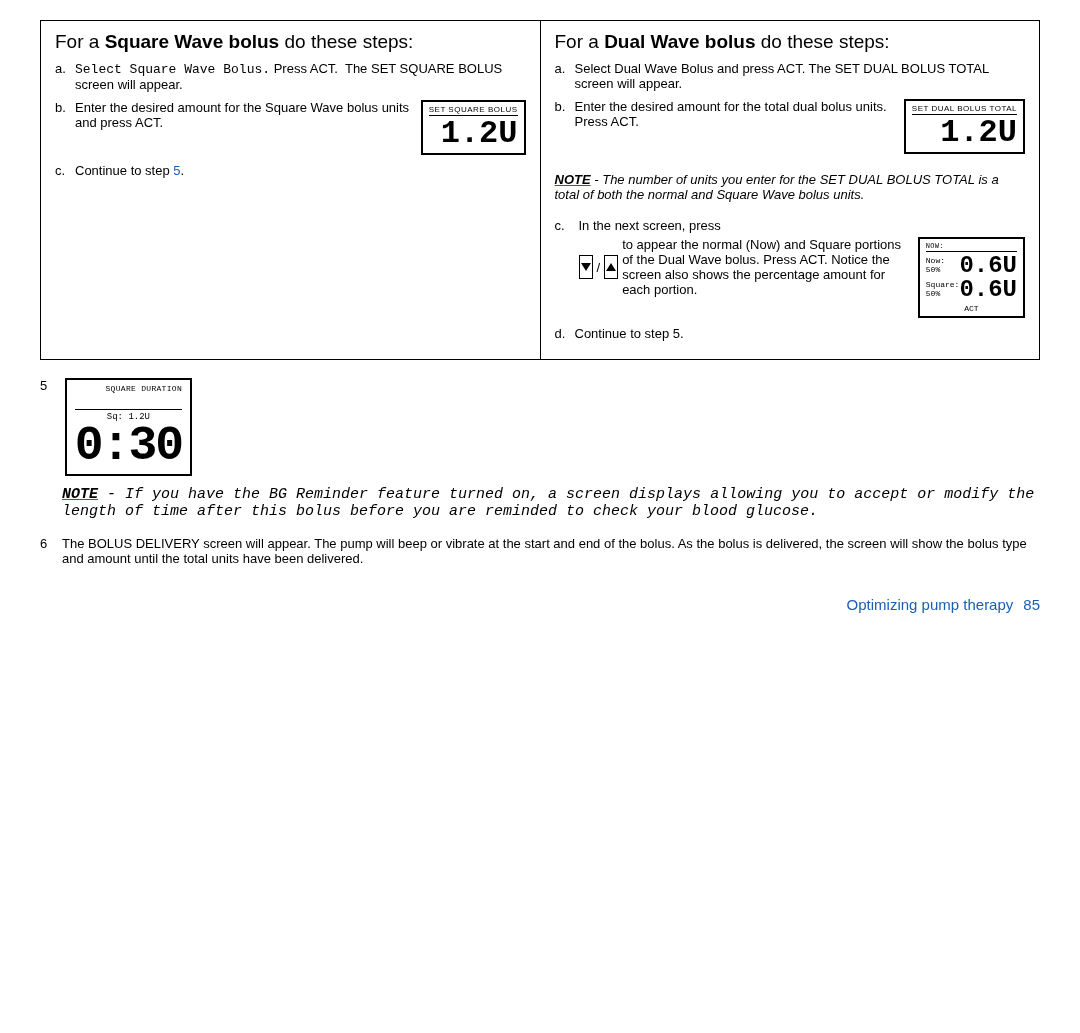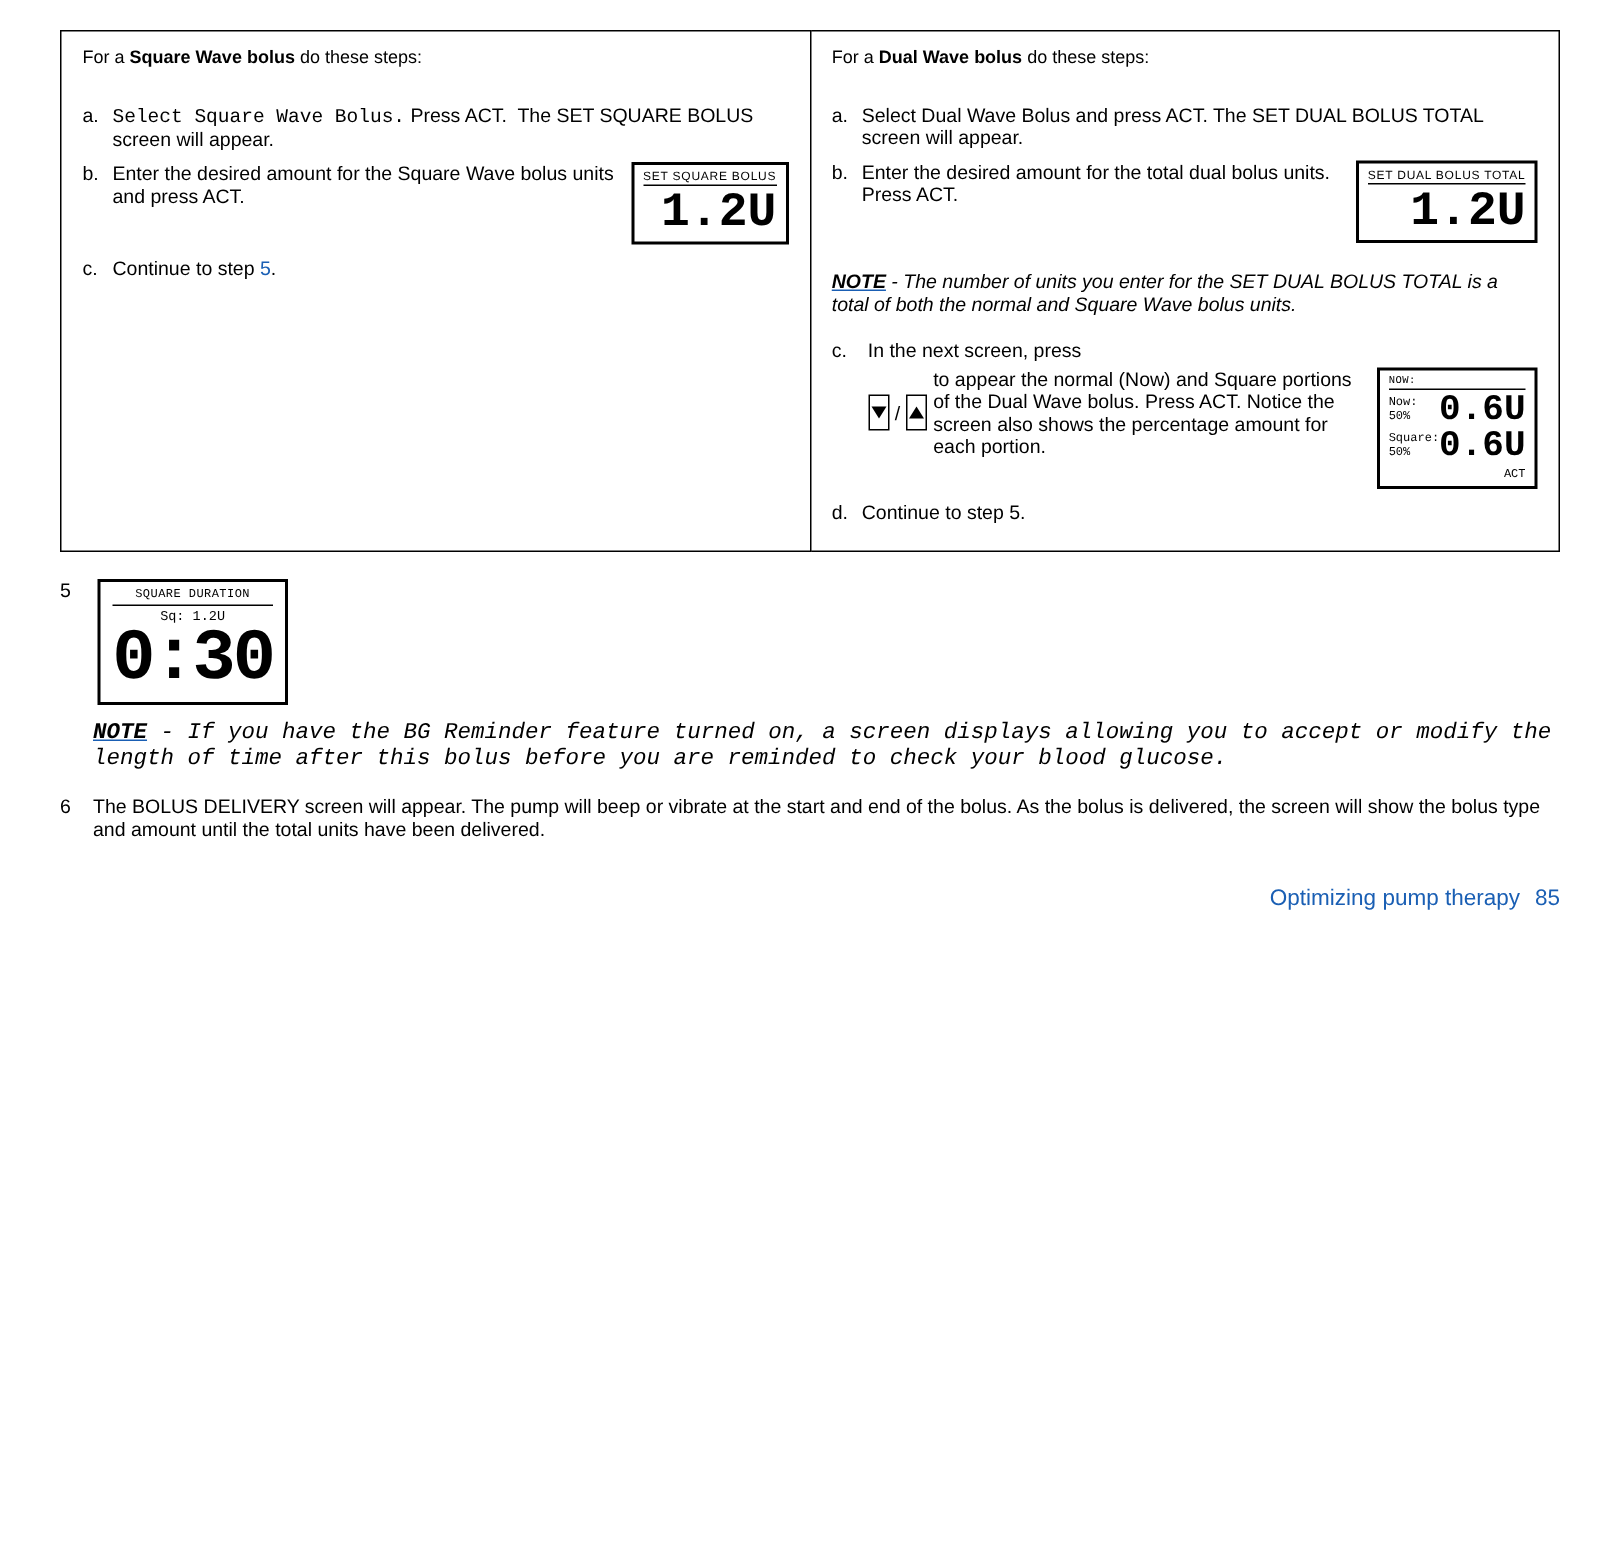--- a/index.html
+++ b/index.html
@@ -25,22 +25,22 @@
       margin-bottom: 18px;
     }
     .two-col-table td {
       border: 1.5px solid #000;
       vertical-align: top;
       padding: 10px 14px;
       width: 50%;
     }
 
     .col-header {
-      font-size: 12px;
-      margin-bottom: 24px;
+      font-size: 19px;
+      margin-bottom: 8px;
     }
     .col-header b {
       font-weight: bold;
     }
 
     .step-list {
       list-style: none;
       padding: 0;
     }
     .step-item {
@@ -201,23 +201,23 @@
       padding: 4px 8px 4px 8px;
       min-width: 120px;
       text-align: center;
     }
     .device-sqd .sqd-header {
       font-family: 'Courier New', monospace;
       font-size: 8px;
       text-transform: uppercase;
       letter-spacing: 0.3px;
       border-bottom: 1px solid #000;
-      padding-bottom: 2px;
+      padding-bottom: 16px;
       margin-bottom: 2px;
-      text-align: center;
+      text-align: right;
     }
     .device-sqd .sqd-sub {
       font-family: 'Courier New', monospace;
       font-size: 9px;
       text-align: center;
     }
     .device-sqd .sqd-value {
       font-family: 'Courier New', monospace;
       font-size: 48px;
       font-weight: bold;
@@ -400,21 +400,21 @@
                     </div>
                     <div class="dual-value">0.6U</div>
                   </div>
                   <div class="device-dual-row">
                     <div>
                       <div class="dual-label">Square:</div>
                       <div class="dual-label">50%</div>
                     </div>
                     <div class="dual-value">0.6U</div>
                   </div>
-                  <div class="dual-act" style="font-family:'Courier New',monospace; font-size:8px; margin-top:2px;">ACT</div>
+                  <div class="dual-act" style="text-align:center; font-family:'Courier New',monospace; font-size:8px; margin-top:2px;">ACT</div>
                 </div>
               </div>
             </div>
           </li>
 
           <li class="step-item">
             <span class="step-label">d.</span>
             <span class="step-content">Continue to step 5.</span>
           </li>
         </ul>

